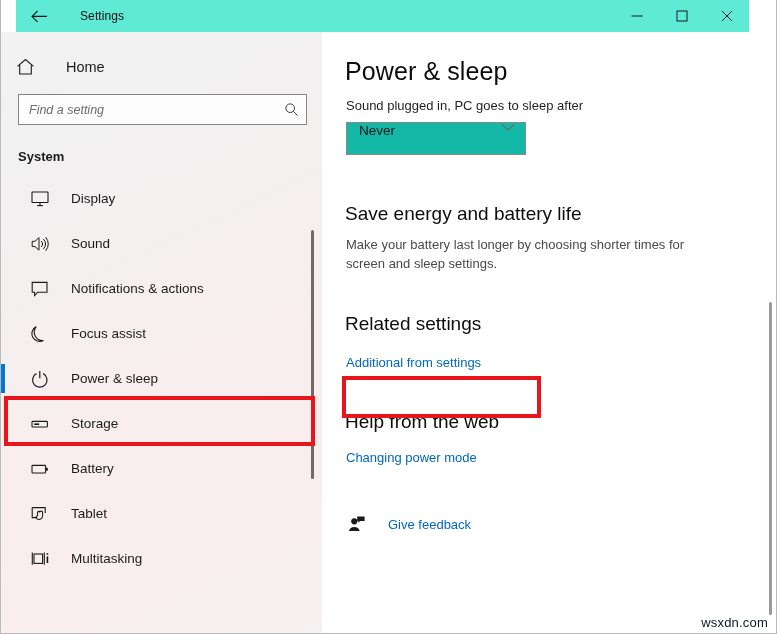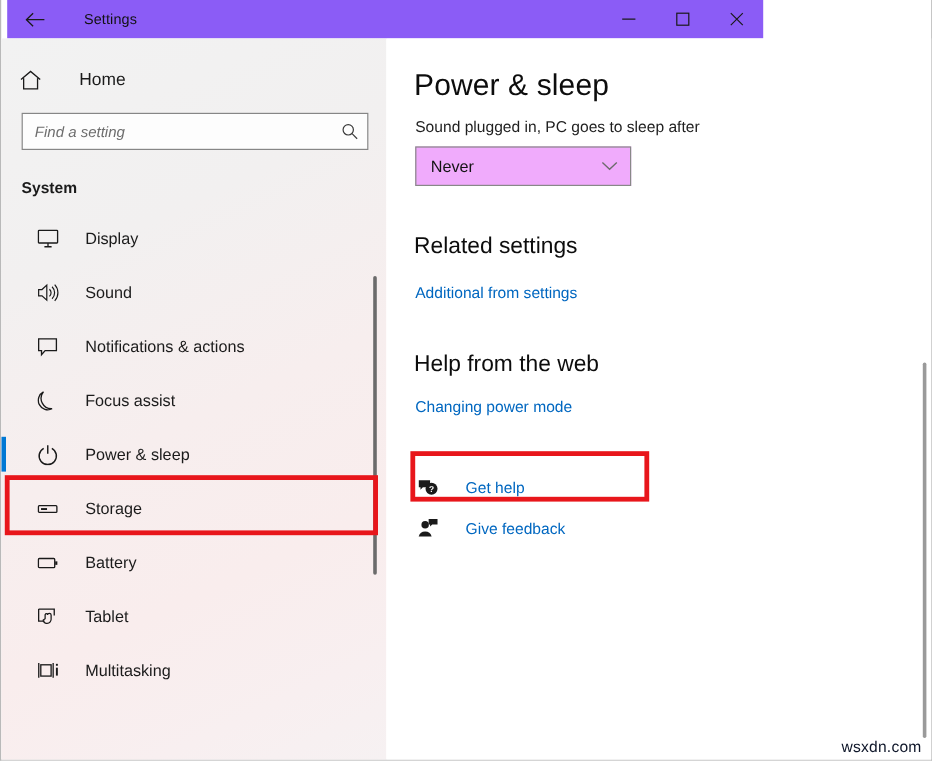--- a/index.html
+++ b/index.html
@@ -13,23 +13,23 @@
     position: relative;
     width: 777px; height: 634px;
     background: #ffffff;
     border: 1px solid #b9b9b9;
     border-top: none;
     overflow: hidden;
   }
 
   
   .titlebar {
-    position: absolute; top: 0; left: 5px;
-    width: 630px; height: 32px;
-    background: #8b5cf6;
+    position: absolute; top: 0; left: 15px;
+    width: 733px; height: 32px;
+    background: #5eead4;
     display: flex; align-items: center;
   }
   .titlebar-left {
     display: flex; align-items: center;
     height: 32px;
   }
   .back-btn {
     width: 46px; height: 32px;
     display: flex; align-items: center; justify-content: center;
     cursor: default;
@@ -143,22 +143,22 @@
     letter-spacing: .1px;
   }
   .sub-label {
     font-size: 13px; color: #1f1f1f;
     margin: 12px 0 0 24px;
   }
   .dropdown {
     margin: 9px 0 0 24px;
     width: 180px; height: 33px;
     border: 1px solid #888888;
-    background: #f0abfc;
-    display: flex; align-items: center;
+    background: #14b8a6;
+    display: flex; align-items: flex-start;
     padding: 0 10px 0 12px;
     cursor: default;
   }
   .dropdown .val { flex:1; font-size: 13.5px; color: #141414; }
   .dropdown .chev { display:flex; align-items:center; }
 
   .section-head {
     font-size: 19px; color: #0d0d0d;
     margin: 0 0 0 23px;
   }
@@ -372,46 +372,40 @@
 
     <div class="dropdown">
       <span class="val">Never</span>
       <span class="chev">
         <svg width="14" height="9" viewBox="0 0 14 9">
           <path d="M1 1.5 L7 7 L13 1.5" stroke="#6b6b6b" stroke-width="1.15" fill="none"></path>
         </svg>
       </span>
     </div>
 
+    <div style="margin-top:48px;">
+      <div class="section-head">Save energy and battery life</div>
+      <div class="section-body">Make your battery last longer by choosing shorter times for screen and sleep settings.</div>
+    </div>
 
     <div style="margin-top:40px;">
       <div class="section-head">Related settings</div>
       <div style="margin:18px 0 0 24px;">
         <a class="link" href="#">Additional from settings</a>
       </div>
     </div>
 
     <div style="margin-top:40px;">
       <div class="section-head">Help from the web</div>
       <div style="margin:15px 0 0 24px;">
         <a class="link" href="#">Changing power mode</a>
       </div>
     </div>
 
     <div style="margin-top:45px;">
-      <div class="footer-link-row">
-        <span class="ico">
-          <svg width="18" height="16" viewBox="0 0 18 16">
-            <path d="M1 2.2 H10.4 V8 H4.4 L2.4 10.2 V8 H1 Z" fill="#1a1a1a"></path>
-            <circle cx="11.6" cy="9.2" r="5" fill="#1a1a1a"></circle>
-            <text x="11.6" y="12.1" font-family="Liberation Sans, sans-serif" font-size="7" fill="#ffffff" text-anchor="middle" font-weight="bold">?</text>
-          </svg>
-        </span>
-        <a class="link" href="#">Get help</a>
-      </div>
       <div class="footer-link-row" style="margin-top:8px;">
         <span class="ico">
           <svg width="18" height="16" viewBox="0 0 18 16">
             <circle cx="6.3" cy="5.3" r="3.1" fill="#1a1a1a"></circle>
             <path d="M0.9 15 A5.6 5.6 0 0 1 11.7 15 Z" fill="#1a1a1a"></path>
             <path d="M9.2 0.6 H16.6 V5 H12.2 L10.4 6.8 V5 H9.2 Z" fill="#1a1a1a"></path>
           </svg>
         </span>
         <a class="link" href="#">Give feedback</a>
       </div>

